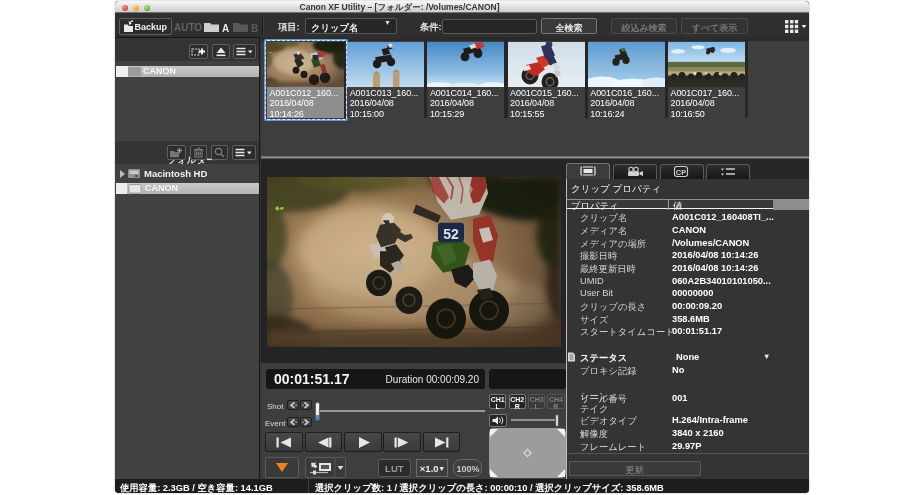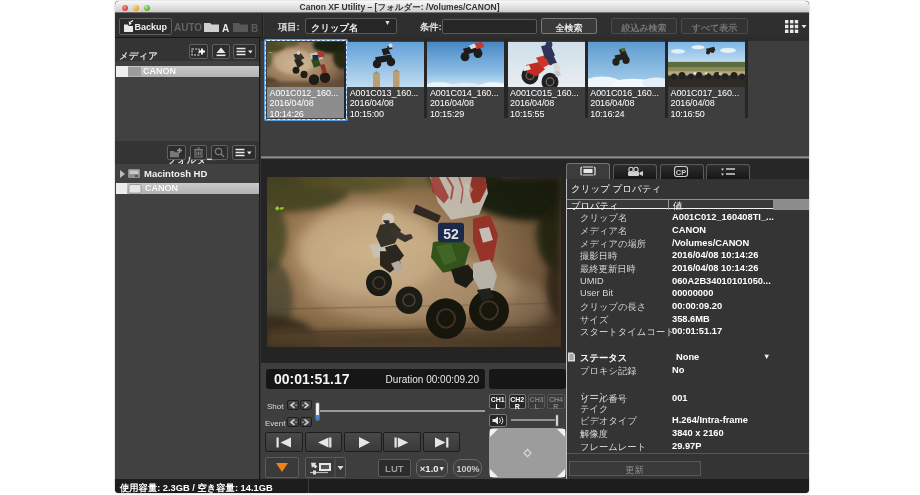--- a/index.html
+++ b/index.html
@@ -97,21 +97,20 @@
           <rect x="11.8" y="6.8" width="3.4" height="3.4"></rect>
         <rect x="2" y="11.6" width="3.4" height="3.4"></rect>
           <rect x="7" y="11.6" width="3.4" height="3.4"></rect>
           <rect x="11.8" y="11.6" width="3.4" height="3.4"></rect>
         <path d="M18.5 7 l5 0 -2.5 3.2 z"></path>
       </g>
     </svg>
   </div>
   <div id="leftpanel" class="abs">
 
-    <div class="phead" style="top:12px;left:4px;">メディア</div>
     <div class="pbtn" style="left:74px;top:6px;width:19px;height:15px;">
       <svg width="17" height="13">
           <path d="M2 4 h7 v6 h-7 z" fill="none" stroke="#ddd" stroke-width="1.2" stroke-dasharray="2 1.2"></path>
           <path d="M9 6.5 h6 M12 3.5 v6" stroke="#fff" stroke-width="1.8"></path>
         </svg>
     </div>
     <div class="pbtn" style="left:96.5px;top:6px;width:18px;height:15px;">
       <svg width="16" height="13">
           <path d="M8 2.5 l4.5 5.5 h-9 z" fill="#e8e8e8"></path>
           <rect x="3.5" y="9.5" width="9" height="1.6" fill="#e8e8e8"></rect>
@@ -531,21 +530,21 @@
         <path d="M5 7 l4 -3.5 v2 h3 v3 h-3 v2 z" fill="#e0e0e0" transform="rotate(40 8 6)"></path>
         <rect x="13" y="5" width="12" height="8" fill="#e6e6e6"></rect>
           <rect x="15" y="7" width="8" height="4" fill="#555"></rect>
         <path d="M4 14.5 h18" stroke="#bbb" stroke-width="1.2"></path>
           <rect x="7" y="12.5" width="3" height="4" fill="#ddd"></rect>
         <path d="M29 0 v19" stroke="#555" stroke-width="1"></path>
         <path d="M31.5 8 l6 0 -3 4 z" fill="#ddd"></path>
       </svg>
     </div>
     <div class="abs" style="left:117.1px;top:96.2px;width:32.5px;height:17.8px;background:#2c2c2c;border:1px solid #5c5c5c;border-radius:2px;text-align:center;color:#9a9a9a;font-size:9.5px;font-weight:bold;"><span style="position:relative;top:3px;">LUT</span></div>
-    <div class="abs" style="left:154.8px;top:96.2px;width:32.5px;height:17.8px;background:#3e3e3e;border:1px solid #6a6a6a;border-radius:6px;color:#eee;font-size:9.5px;font-weight:bold;">
+    <div class="abs" style="left:154.8px;top:96.2px;width:32.5px;height:17.8px;background:#3e3e3e;border:1px solid #6a6a6a;border-radius:0;color:#eee;font-size:9.5px;font-weight:bold;">
         <span style="position:absolute;left:3px;top:3px;">×1.0</span>
         <span style="position:absolute;right:2px;top:4.5px;font-size:7px;">▼</span>
       </div>
     <div class="abs" style="left:192.4px;top:96.2px;width:29px;height:17.8px;background:#3e3e3e;border:1px solid #6a6a6a;border-radius:8px;text-align:center;color:#c9c9c9;font-size:9px;font-weight:bold;"><span style="position:relative;top:3.5px;">100%</span></div>
 
     <div class="abs" style="left:227.7px;top:65px;width:77px;height:50px;background:#9c9c9c;border-radius:5px;">
       <svg width="77" height="50">
         <path d="M1 9 L1 1 L9 1 Z" fill="#f2f2f2"></path>
         <path d="M76 9 L76 1 L68 1 Z" fill="#f2f2f2"></path>
         <path d="M1 41 L1 49 L9 49 Z" fill="#f2f2f2"></path>
@@ -666,14 +665,15 @@
     <div class="prow" style="top:281.5px;">
         <span class="k">フレームレート</span>
         <span class="v">29.97P</span>
       </div>
     <div class="abs" style="left:1px;top:293.7px;width:242px;height:1px;background:#555;"></div>
     <div class="abs" style="left:2.5px;top:301.7px;width:132px;height:15px;background:#3a3a3a;border:1px solid #585858;text-align:center;color:#8e8e8e;font-size:9.3px;"><span style="position:relative;top:2px;">更新</span></div>
   </div>
   <div id="status" class="abs">
     <span class="abs" style="left:5px;top:2.5px;">使用容量: 2.3GB / 空き容量: 14.1GB</span>
     <span class="abs" style="left:193px;top:0;width:1px;height:14px;background:#3e3e3e;"></span>
+    <span class="abs" style="left:200px;top:2.5px;">選択クリップ数: 1 / 選択クリップの長さ: 00:00:10 / 選択クリップサイズ: 358.6MB</span>
   </div>
 </div>
 
 </body></html>

